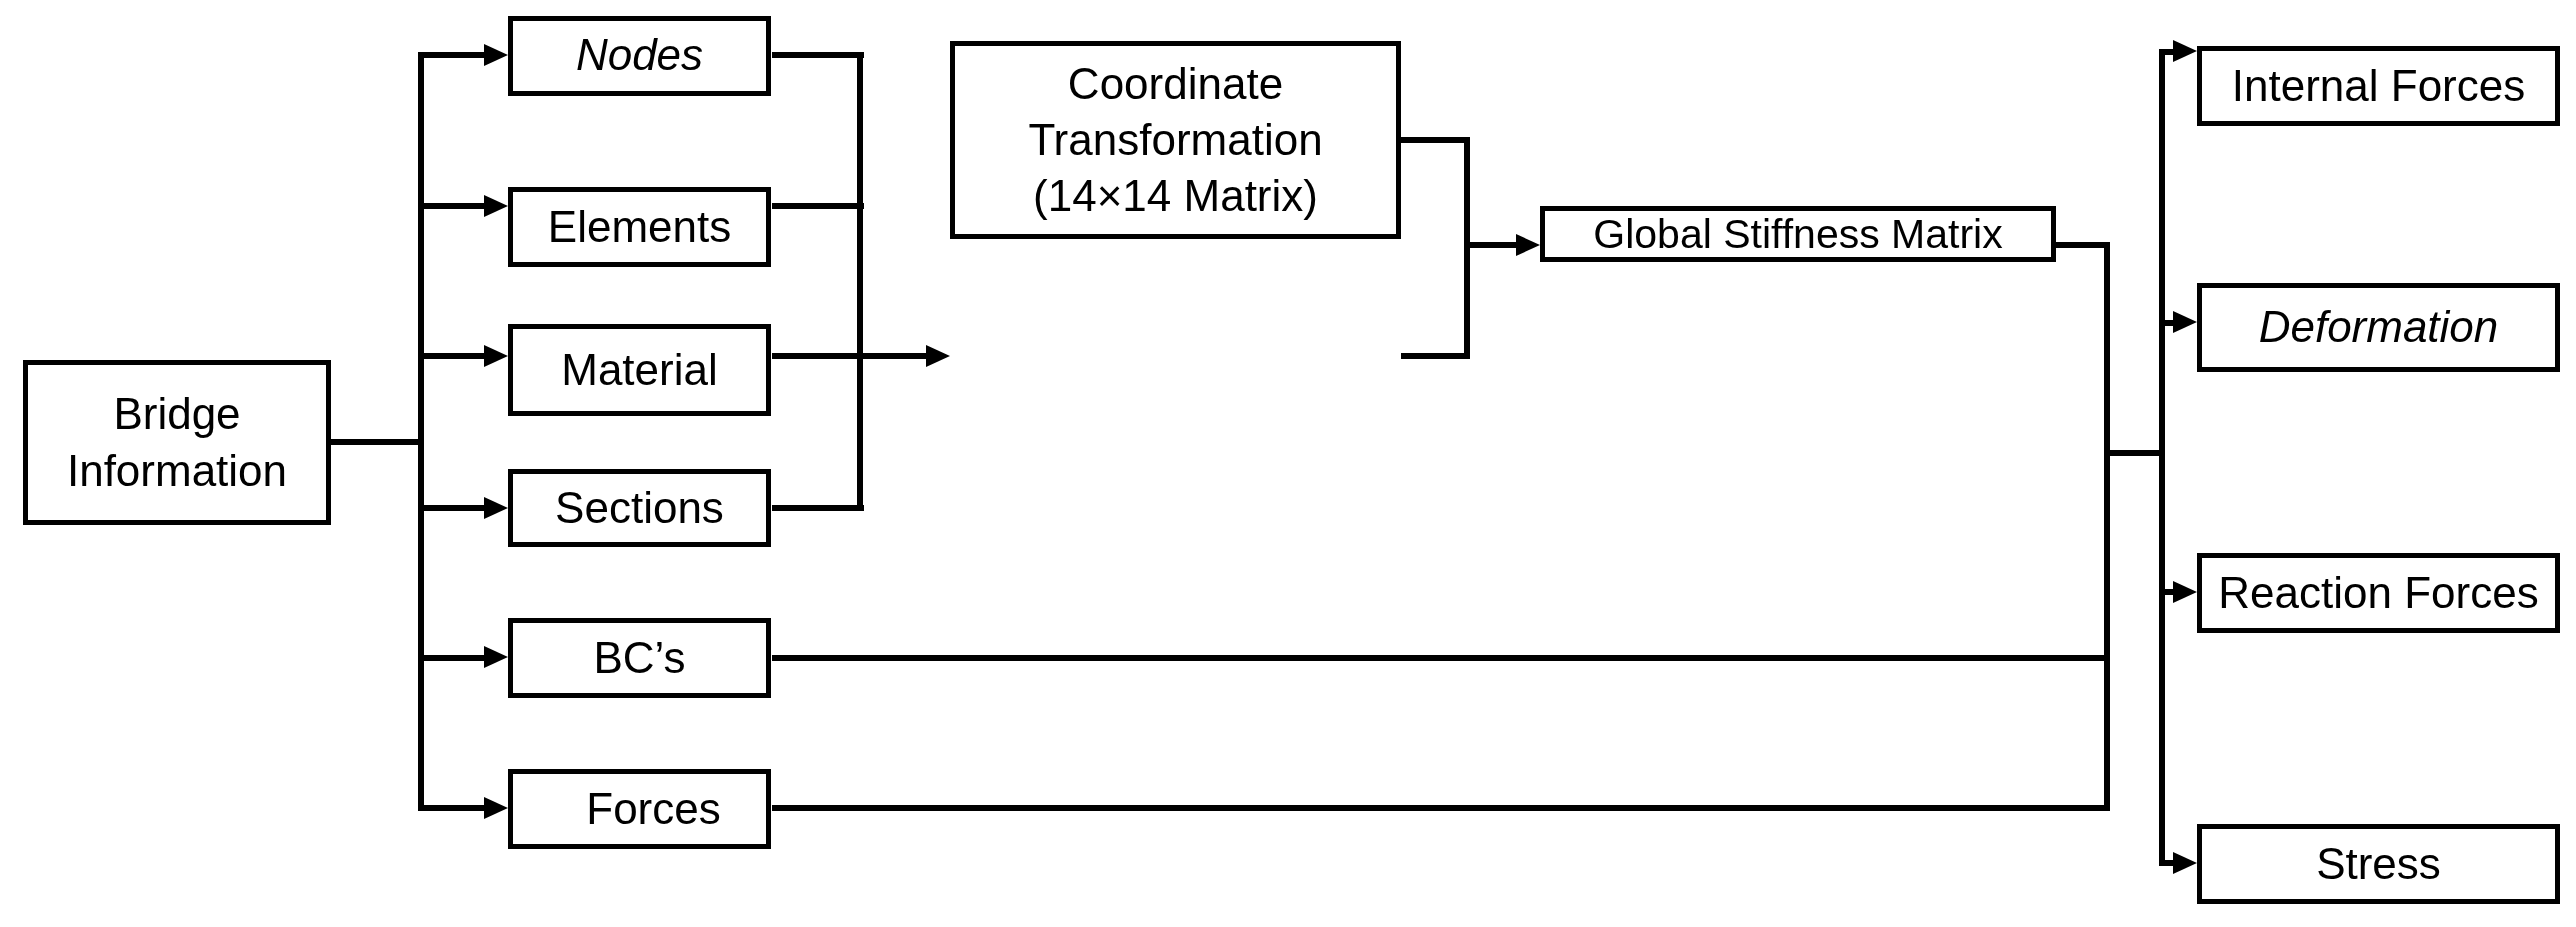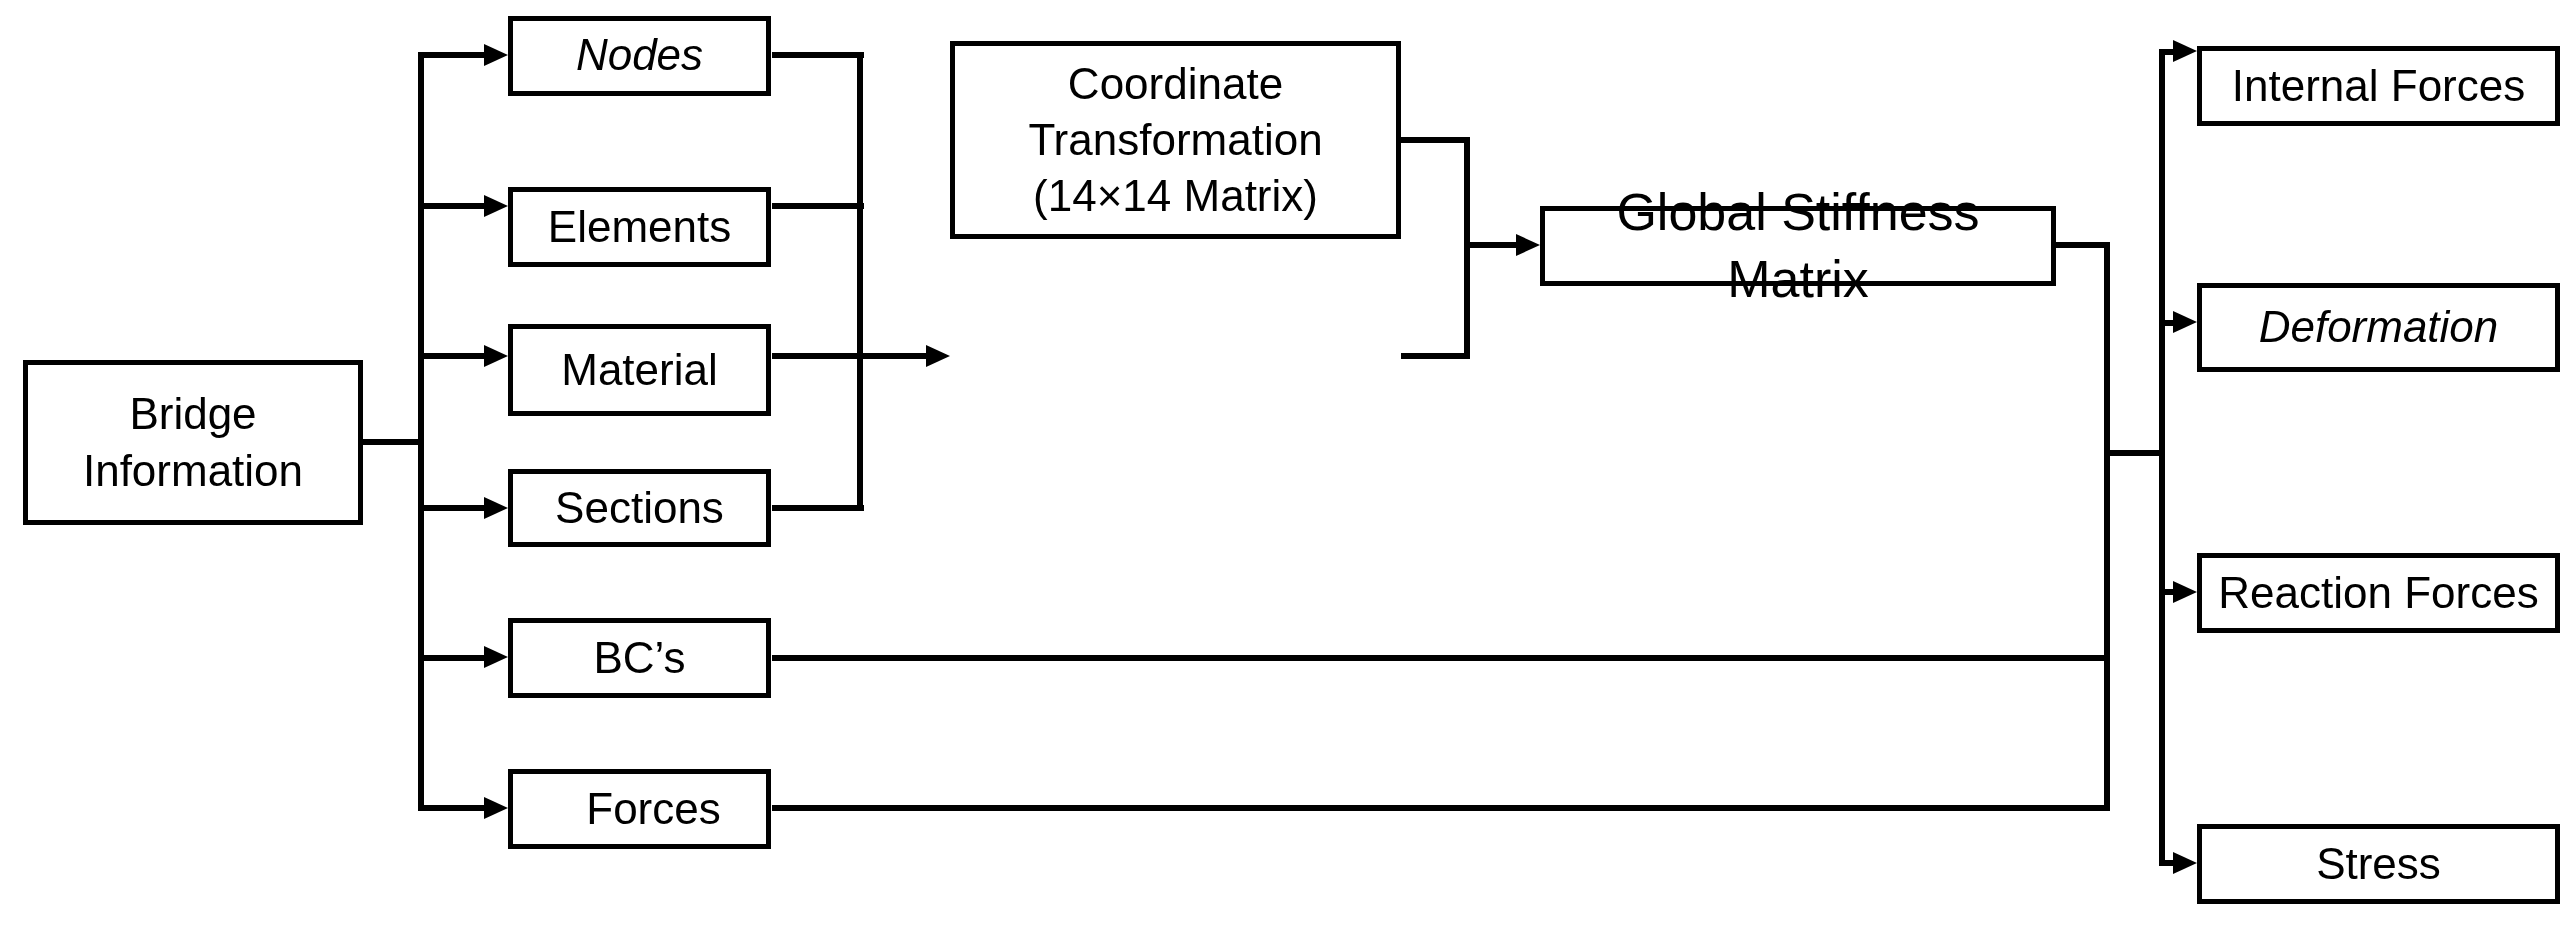--- a/index.html
+++ b/index.html
@@ -22,30 +22,30 @@
     display: flex;
     align-items: center;
     justify-content: center;
     text-align: center;
     color: #000000;
     font-size: 44px;
     line-height: 1.28;
     white-space: pre-line;
   }
   
-  .b-bridge   { left: 23px;   top: 360px;  width: 340px; height: 165px; }
+  .b-bridge   { left: 23px;   top: 360px;  width: 308px; height: 165px; }
   .b-nodes    { left: 508px;  top: 15.5px;   width: 263px; height: 80px; font-style: italic; }
   .b-elements { left: 508px;  top: 167px;  width: 263px; height: 80px; margin-top: 20px; }
   .b-material { left: 508px;  top: 317px;  width: 263px; height: 92px; margin-top: 7px; }
   .b-sections { left: 508px;  top: 469px;  width: 263px; height: 78px; }
   .b-bcs      { left: 508px;  top: 618px;  width: 263px; height: 80px; }
   .b-forces   { left: 508px;  top: 769px; width: 263px; height: 80px; padding-left: 28px; }
   .b-ct       { left: 950px; top: 41px;   width: 451px; height: 198px; }
   .b-lsm      { left: 950px; top: 287px;  width: 451px; height: 138px; }
-  .b-gsm      { left: 1540px; top: 206px;  width: 516px; height: 80px; font-size: 52px; }
+  .b-gsm      { left: 1540px; top: 206px;  width: 516px; height: 56px; font-size: 41px; }
   .b-internal { left: 2197px; top: 12px;   width: 363px; height: 80px; margin-top: 34px; }
   .b-deform   { left: 2197px; top: 283px;  width: 363px; height: 89px; font-style: italic; }
   .b-reaction { left: 2197px; top: 553px;  width: 363px; height: 80px; text-align: right; }
   .b-stress   { left: 2197px; top: 824px; width: 363px; height: 80px; }
 
   
   .ln { position: absolute; background: #000000; }
   .c-bi-out        { left: 331px;  top: 439px;  width: 93px;  height: 5.6px; }
   .c-trunk         { left: 418px;  top: 52px;   width: 5.6px;    height: 759px; }
   .c-in-nodes      { left: 418px;  top: 52px;   width: 66px;   height: 5.6px; }

